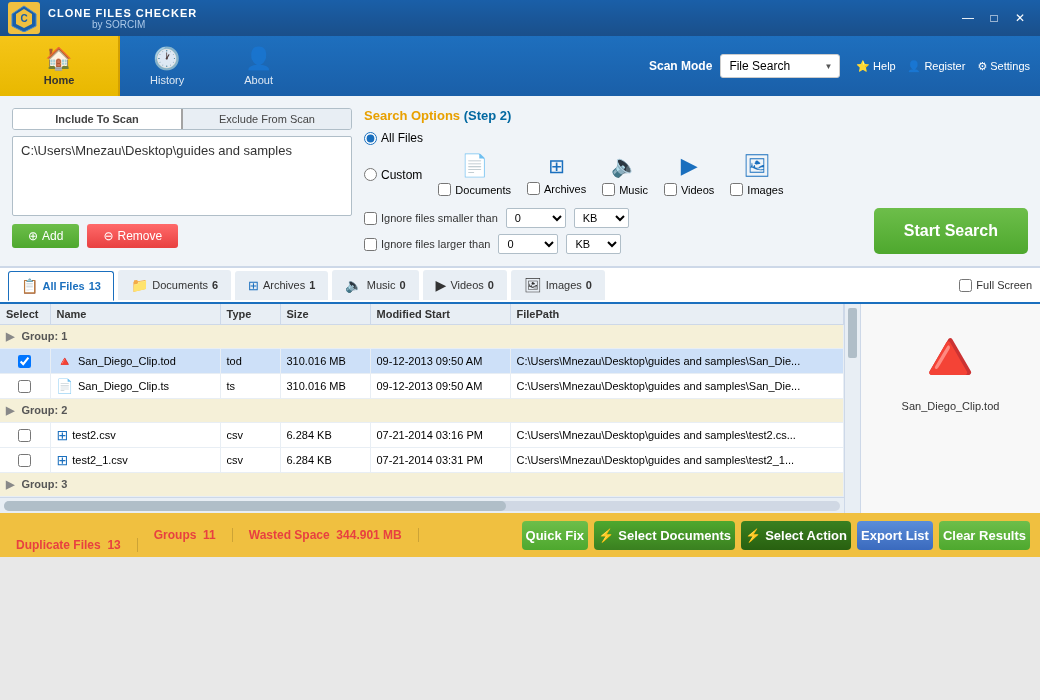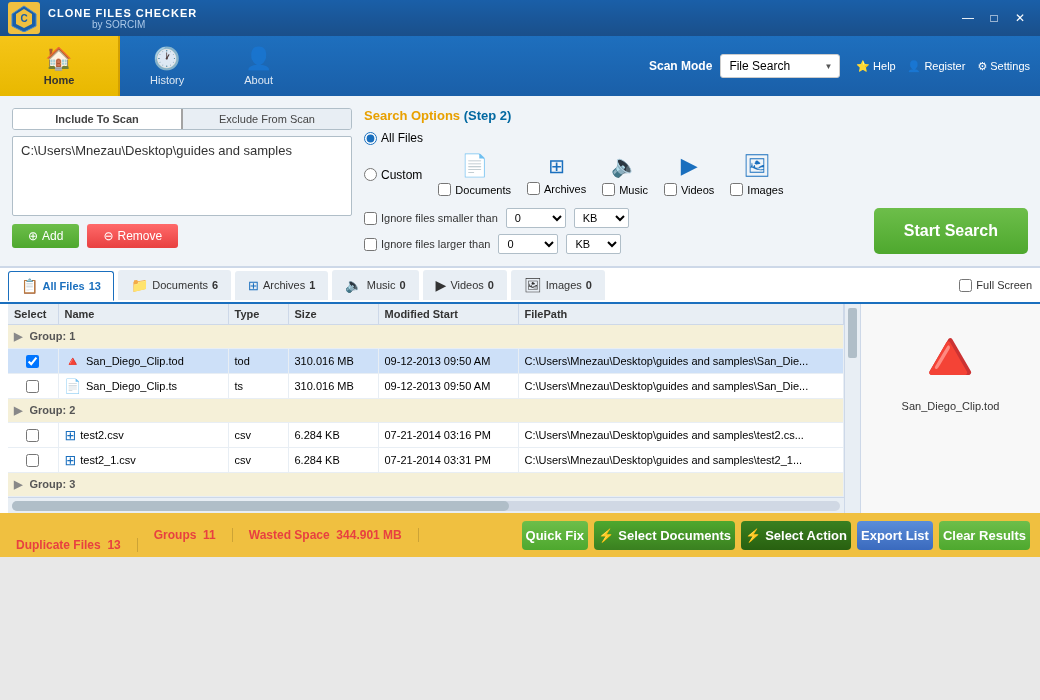--- a/index.html
+++ b/index.html
@@ -212,21 +212,21 @@
       display: flex;
       align-items: center;
       gap: 4px;
       font-size: 11px;
       cursor: pointer;
       color: #333;
     }
 
     
     .results-area { display: flex; flex: 1; overflow: hidden; }
-    .results-table-area { flex: 1; overflow: auto; background: white; padding-left: 8px; }
+    .results-table-area { flex: 1; overflow: auto; background: white; }
     .results-table { width: 100%; border-collapse: collapse; font-size: 11px; }
     .results-table th {
       background: #e8eef4;
       border-bottom: 1px solid #cdd8e8;
       border-right: 1px solid #cdd8e8;
       padding: 4px 6px;
       text-align: left;
       position: sticky;
       top: 0;
       color: #333;

